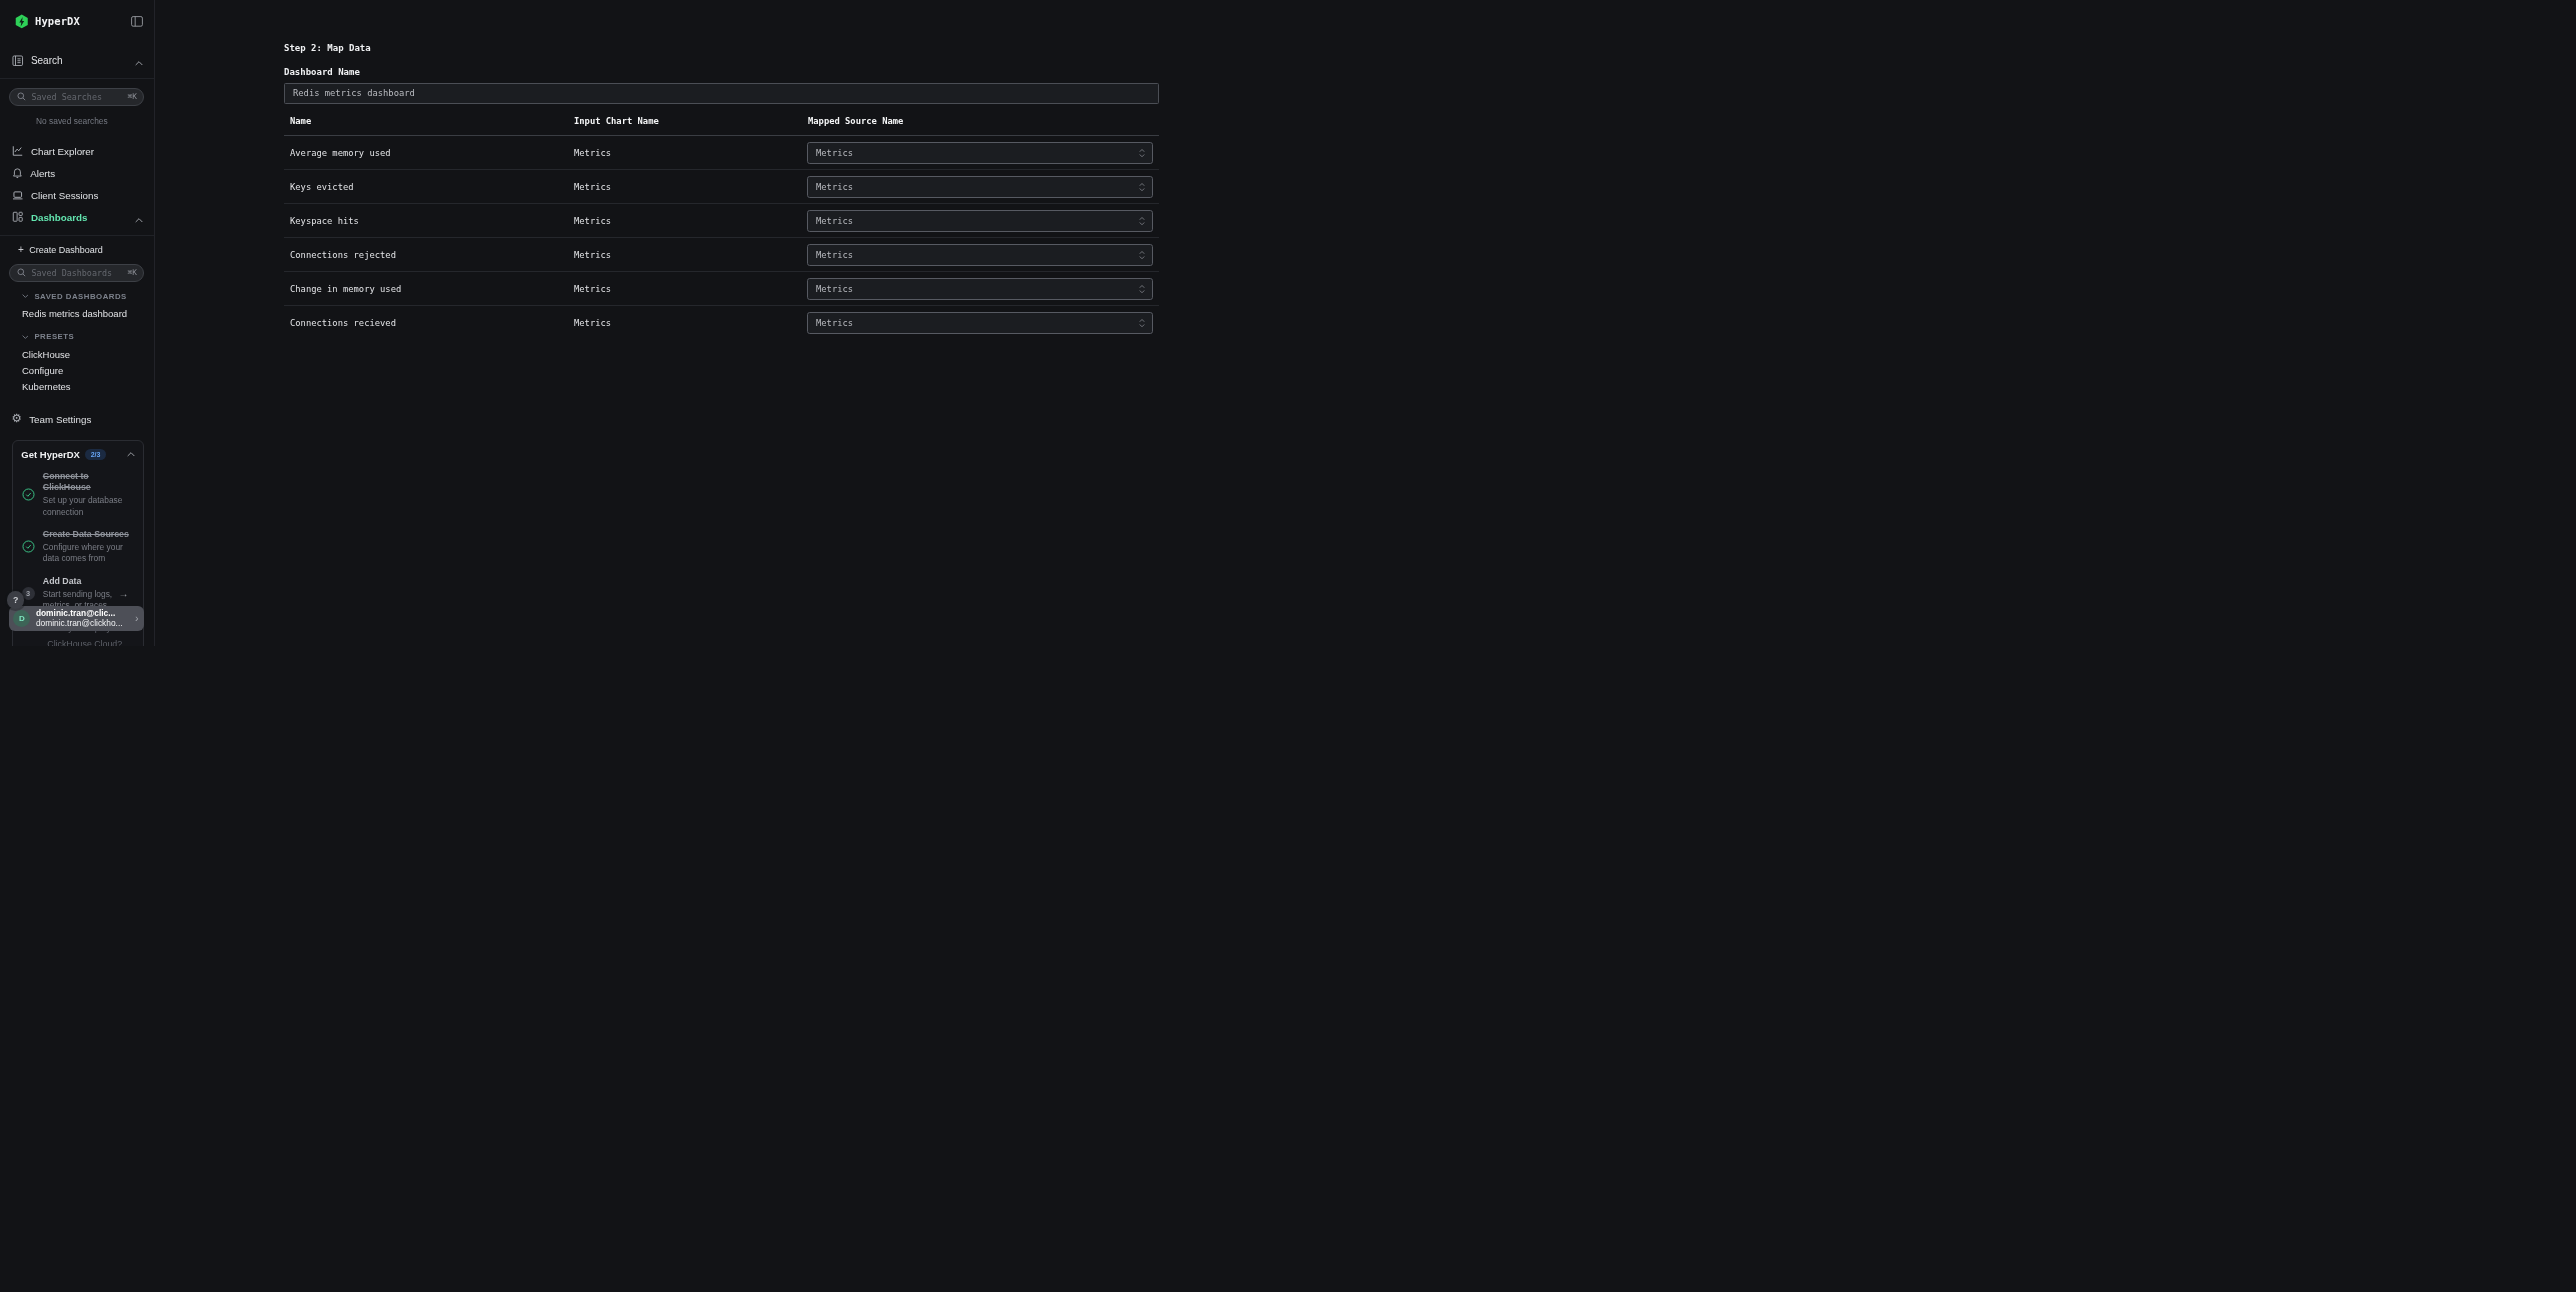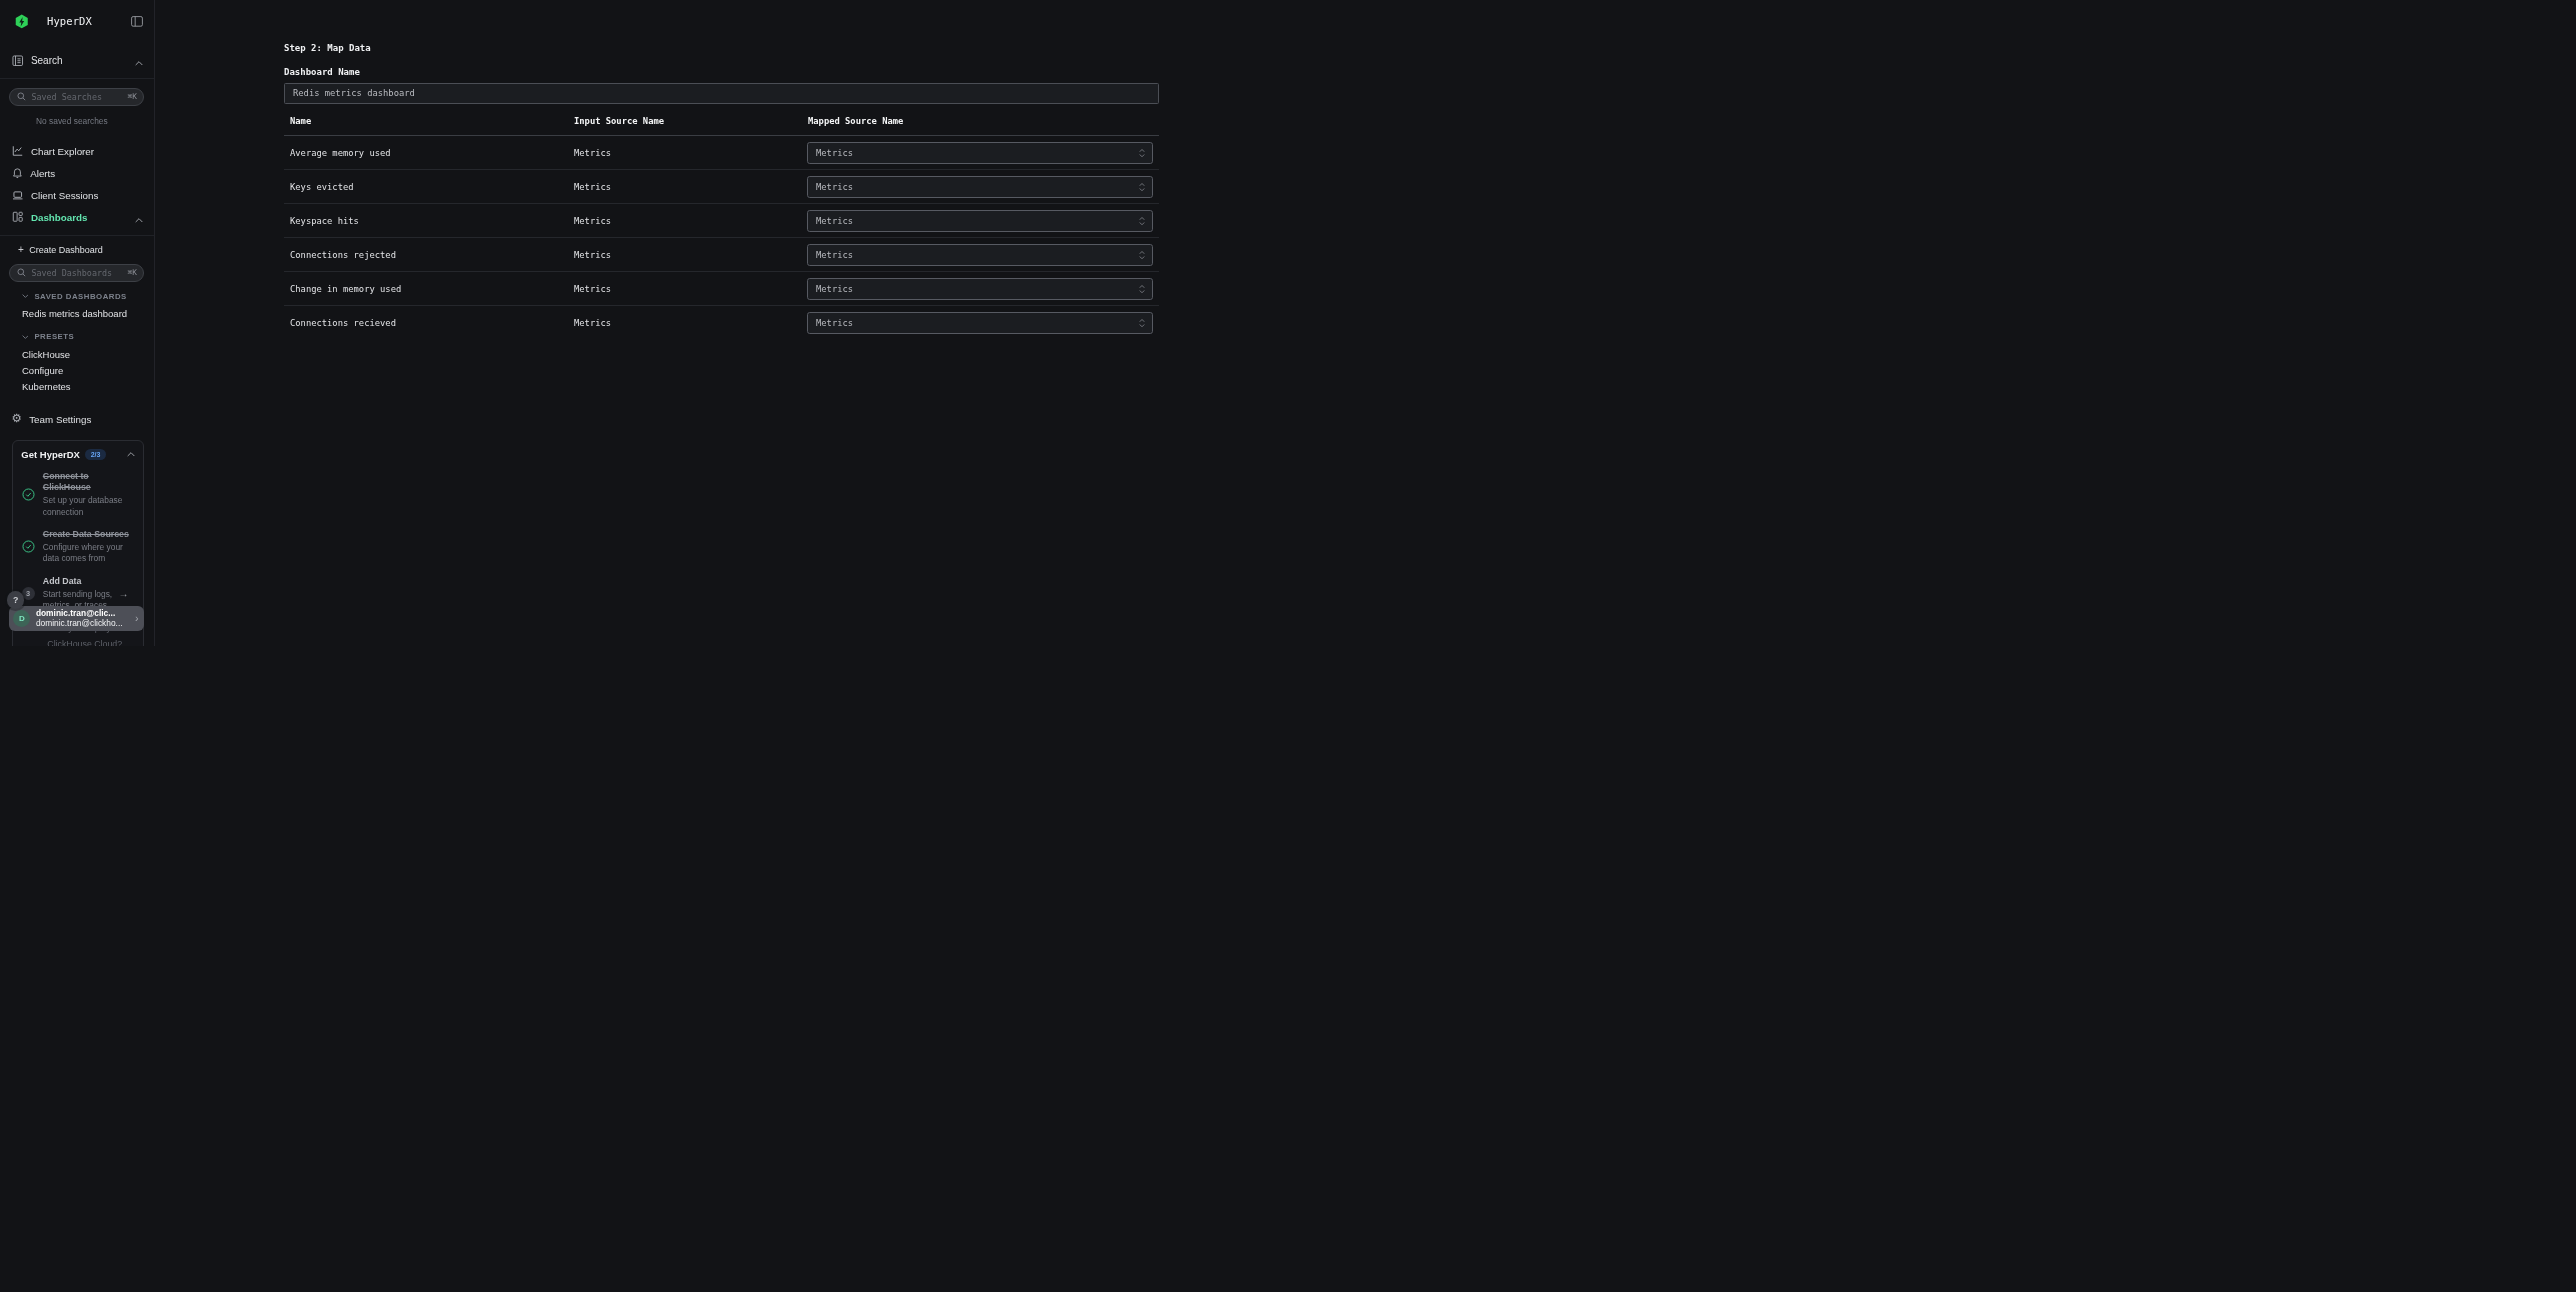--- a/index.html
+++ b/index.html
@@ -16,21 +16,21 @@
   .sidebar {
     width:155px; min-width:155px; height:646px;
     background:#121316;
     border-right:0.7px solid #222329;
     position:relative;
     overflow:hidden;
     z-index:2;
   }
   .sb-header { display:flex; align-items:center; padding:13.5px 10.8px 0 13.5px; }
   .sb-logo { width:15.5px; height:15.5px; display:inline-flex; }
-  .sb-title { font-size:10.5px; font-weight:normal; color:#f2f3f5; margin-left:18px; letter-spacing:0.1px; font-family:"DejaVu Sans Mono", monospace;}
+  .sb-title { font-size:10.5px; font-weight:bold; color:#f2f3f5; margin-left:6px; letter-spacing:0.1px; font-family:"DejaVu Sans Mono", monospace;}
   .sb-spacer { flex:1; }
   .icon-btn { display:inline-flex; align-items:center; justify-content:center; cursor:pointer; color:#9a9da3; }
 
   .sb-search-row { display:flex; align-items:flex-end; padding:0 10.8px 0 12px; margin-top:22px; height:15px; }
   .sb-search-row .lbl { font-size:10px; color:#e3e4e7; margin-left:7.4px; }
   .sb-divider { border-bottom:0.7px solid #202227; margin-top:12px; }
 
   .pill-input {
     margin:8.8px 10px 0 8.8px; height:18px;
     background:#25272b; border:0.7px solid #3d4046;
@@ -389,21 +389,21 @@
 
 
     <div class="step-title mono">Step 2: Map Data</div>
 
     <div class="field-label mono">Dashboard Name</div>
     <input class="name-input" type="text" value="Redis metrics dashboard" style="">
 
     <div class="map-table mono">
       <div class="thead">
         <span class="th c1">Name</span>
-        <span class="th c2">Input Source Name</span>
+        <span class="th c2">Input Chart Name</span>
         <span class="th c3">Mapped Source Name</span>
       </div>
 
       <div class="trow">
         <span class="td c1">Average memory used</span>
         <span class="td c2">Metrics</span>
         <div class="src-select">
           <span>Metrics</span>
           <span class="chevrons">
             <svg width="6" height="3.4" viewBox="0 0 10 6" fill="none" stroke="currentColor" stroke-width="1.4">

